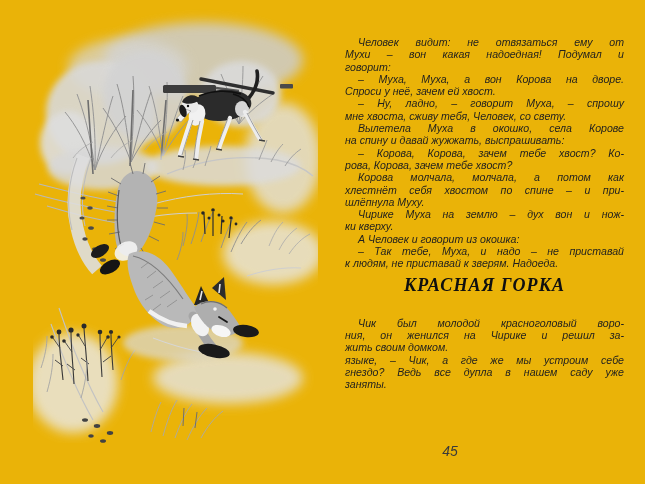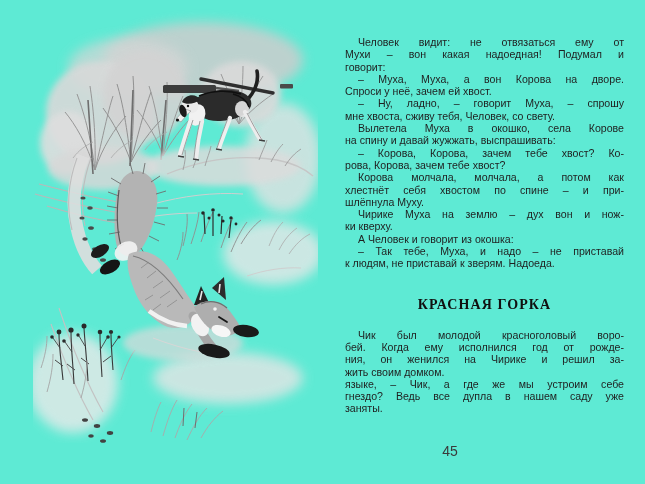--- a/index.html
+++ b/index.html
@@ -2,38 +2,38 @@
 <html><head>
 <meta charset="utf-8">
 <style>
   html,body { margin:0; padding:0; }
   body {
     width:645px; height:484px;
     background:#ffffff;
     font-family:"Liberation Sans", sans-serif;
     position:relative; overflow:hidden;
   }
-  .spread { position:absolute; inset:0; background:#5eead4; }
+  .spread { position:absolute; inset:0; background:#eab308;font-style:italic; }
   .illu { position:absolute; left:33px; top:8px; }
 
   .text-col { position:absolute; left:345px; top:36px; width:279px; color:#1f1f1f; }
   .ln {
     font-size:10.6px; line-height:12.3px;
     text-align:justify; text-align-last:justify;
   }
   .ln.last { text-align-last:left; }
   .ln.ind  { text-indent:13px; }
 
   .heading {
-    margin-top:27px;
+    margin-top:7px;
     font-family:"Liberation Serif", serif;
-    font-weight:bold; font-size:14px; line-height:16px;
+    font-weight:bold; font-size:18px; line-height:16px;
     letter-spacing:1.1px; text-align:center; color:#101010;
   }
-  .story2 { margin-top:16px; }
+  .story2 { margin-top:24px; }
 
   .page-number {
     position:absolute; left:430px; top:445px; width:40px;
     text-align:center; font-size:14px; line-height:12px; color:#3a3a3a;
   }
 </style>
 </head>
 <body>
 
 <div class="spread">
@@ -235,21 +235,20 @@
     <div class="para">
       <div class="ln ind">– Так тебе, Муха, и надо – не приставай</div>
       <div class="ln last">к людям, не приставай к зверям. Надоеда.</div>
     </div>
 
     <div class="heading">КРАСНАЯ ГОРКА</div>
 
     <div class="story2">
       <div class="para">
         <div class="ln ind">Чик был молодой красноголовый воро-</div>
-        <div class="ln">бей. Когда ему исполнился год от рожде-</div>
         <div class="ln">ния, он женился на Чирике и решил за-</div>
         <div class="ln last">жить своим домком.</div>
       </div>
       <div class="para">
         <div class="ln">языке, – Чик, а где же мы устроим себе</div>
         <div class="ln">гнездо? Ведь все дупла в нашем саду уже</div>
         <div class="ln last">заняты.</div>
       </div>
     </div>
   </div>

